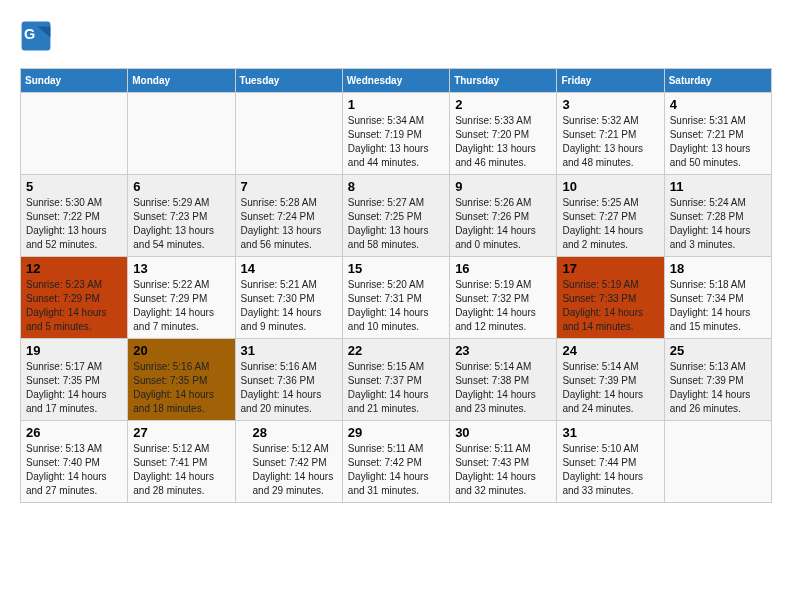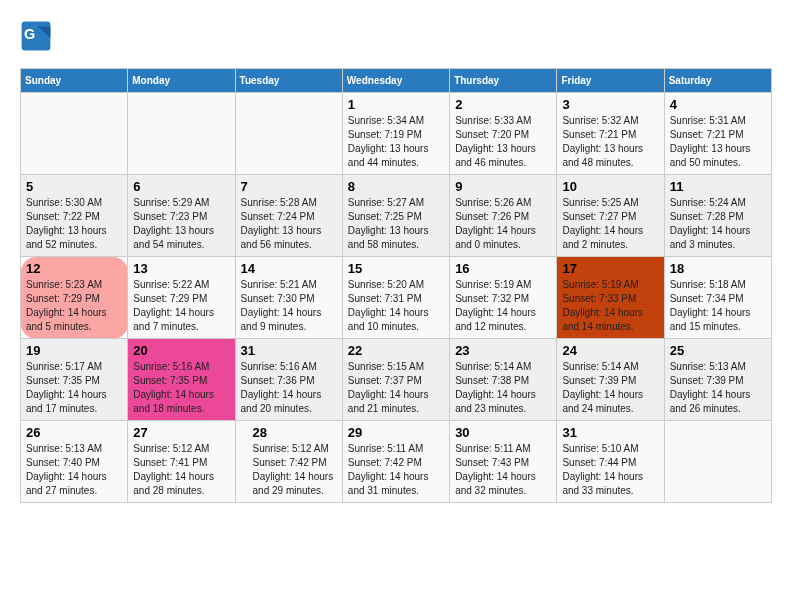--- a/index.html
+++ b/index.html
@@ -168,21 +168,21 @@
         <td style="background-color: rgb(239, 239, 239);">
           <span class="day-num">10</span>
           <div class="day-info">Sunrise: 5:25 AM<br>Sunset: 7:27 PM<br>Daylight: 14 hours and 2 minutes.</div>
         </td>
         <td style="background-color: rgb(239, 239, 239);">
           <span class="day-num">11</span>
           <div class="day-info">Sunrise: 5:24 AM<br>Sunset: 7:28 PM<br>Daylight: 14 hours and 3 minutes.</div>
         </td>
       </tr>
       <tr>
-        <td style="background-color: #fca5a5; border-radius: 15px;">
+        <td style="background-color: #c2410c;">
           <span class="day-num">12</span>
           <div class="day-info">Sunrise: 5:23 AM<br>Sunset: 7:29 PM<br>Daylight: 14 hours and 5 minutes.</div>
         </td>
         <td style="background-color: rgb(249, 249, 249);">
           <span class="day-num">13</span>
           <div class="day-info">Sunrise: 5:22 AM<br>Sunset: 7:29 PM<br>Daylight: 14 hours and 7 minutes.</div>
         </td>
         <td style="background-color: rgb(249, 249, 249);">
           <span class="day-num">14</span>
           <div class="day-info">Sunrise: 5:21 AM<br>Sunset: 7:30 PM<br>Daylight: 14 hours and 9 minutes.</div>
@@ -202,21 +202,21 @@
         <td style="background-color: rgb(249, 249, 249);">
           <span class="day-num">18</span>
           <div class="day-info">Sunrise: 5:18 AM<br>Sunset: 7:34 PM<br>Daylight: 14 hours and 15 minutes.</div>
         </td>
       </tr>
       <tr>
         <td style="background-color: rgb(239, 239, 239);">
           <span class="day-num">19</span>
           <div class="day-info">Sunrise: 5:17 AM<br>Sunset: 7:35 PM<br>Daylight: 14 hours and 17 minutes.</div>
         </td>
-        <td style="background-color: #ec4899;">
+        <td style="background-color: #a16207;">
           <span class="day-num">20</span>
           <div class="day-info">Sunrise: 5:16 AM<br>Sunset: 7:35 PM<br>Daylight: 14 hours and 18 minutes.</div>
         </td>
         <td style="background-color: rgb(239, 239, 239);">
           <span class="day-num">31</span>
           <div class="day-info">Sunrise: 5:16 AM<br>Sunset: 7:36 PM<br>Daylight: 14 hours and 20 minutes.</div>
         </td>
         <td style="background-color: rgb(239, 239, 239);">
           <span class="day-num">22</span>
           <div class="day-info">Sunrise: 5:15 AM<br>Sunset: 7:37 PM<br>Daylight: 14 hours and 21 minutes.</div>

